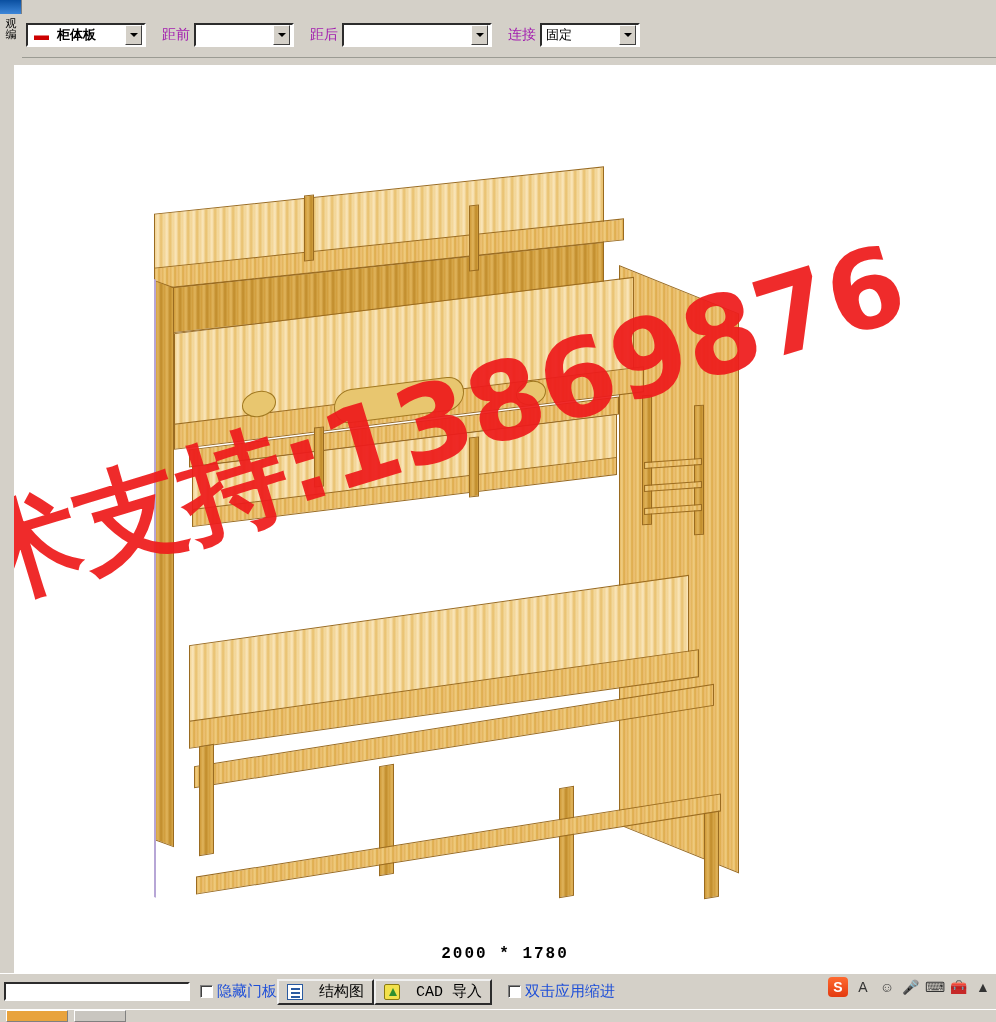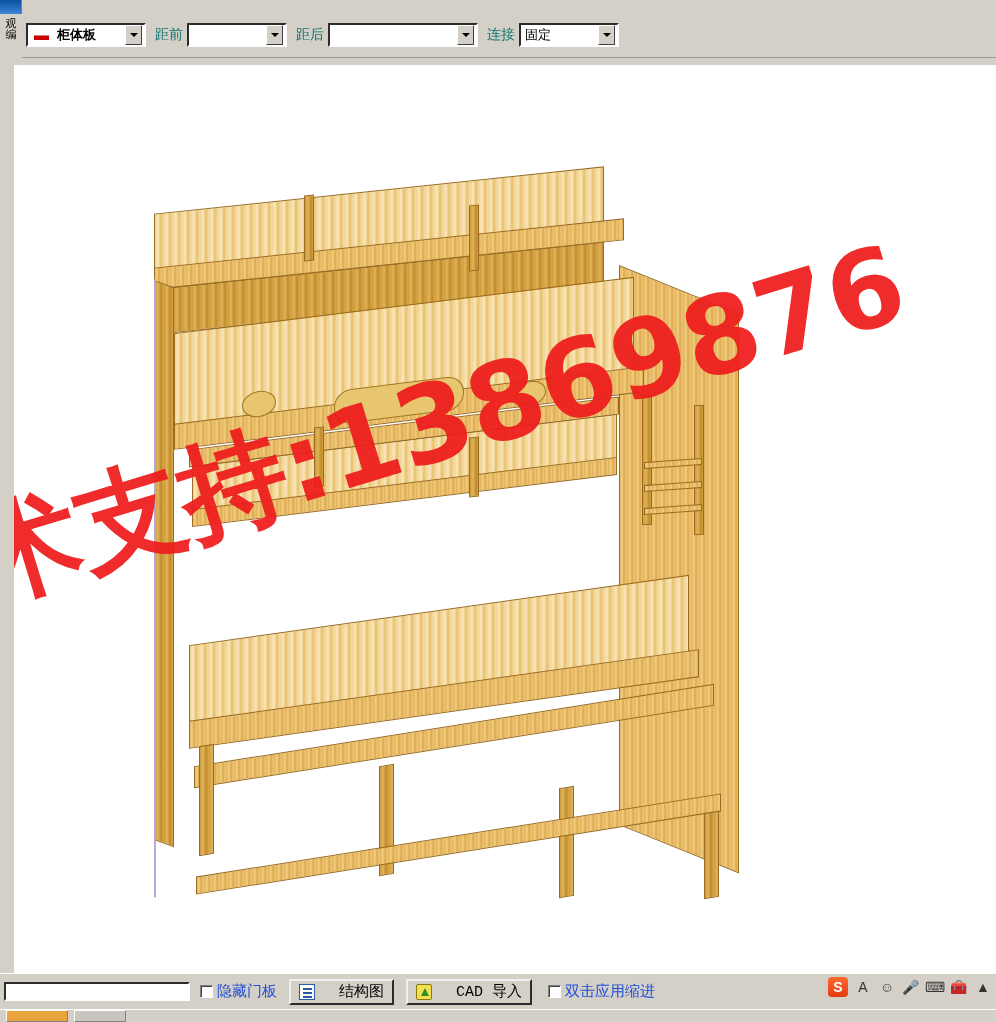--- a/index.html
+++ b/index.html
@@ -69,21 +69,21 @@
   #combo-plate {
     width:120px; margin-left:2px;
   }
   #combo-plate .combo-text { display:flex; align-items:center; gap:6px; font-weight:bold;}
   .dash-icon {
     color:#cc0000; font-weight:bold; font-size:15px; line-height:10px;
     padding: 0 2px;
   }
 
   .lbl {
-    font-size:14px; color:#0f766e; margin:0 4px 0 9px; white-space:nowrap;
+    font-size:14px; color:#a21caf; margin:0 4px 0 16px; white-space:nowrap;
   }
 
   #combo-front { width:100px; }
   #combo-back  { width:150px; }
   #combo-conn  { width:100px; }
 
   
   #canvas {
     position:absolute; left:0; top:58px; width:996px; height:915px;
     background:#d4d0c8;
@@ -156,25 +156,25 @@
   .chk {
     width:13px; height:13px; background:#ffffff;
     border:1px solid #808080;
     border-right-color:#ffffff; border-bottom-color:#ffffff;
     box-shadow: inset 1px 1px 0 #404040;
     margin-right:4px;
   }
   .chk-label { font-size:15px; color:#1d4ed8; white-space:nowrap; }
 
   .btn3d {
-    height:26px; margin-left:12px;
+    height:26px; 
     background:#d4d0c8;
     border:2px outset #f0f0f0;
     border-right-color:#808080; border-bottom-color:#808080;
-    display:flex; align-items:center; gap:24px;
+    display:flex; align-items:center; gap:16px;
     padding:0 8px;
     font-size:15px; color:#000; white-space:nowrap;
   }
   .btn-icon {
     width:16px; height:16px; display:inline-block; flex:none;
   }
   .ic-struct {
     background:#ffffff; border:1px solid #2a5aa0; position:relative;
   }
   .ic-struct::after{
@@ -307,20 +307,21 @@
       <div class="wood dark" style="left:690px; top:738px; width:15px; height:95px; transform:skewY(-9deg);"></div>
       <div class="wood" style="left:182px; top:770px; width:525px; height:18px; transform:skewY(-9deg);"></div>
 
       <div style="position:absolute; left:140px; top:214px; width:2px; height:618px; background:#b7a6d6; transform:skewY(20deg); transform-origin:left top;"></div>
     </div>
 
     <div id="watermark">
       <div id="wm-text">术支持:13869876</div>
     </div>
 
+    <div id="dim-text">2000 * 1780</div>
   </div>
 </div>
 
 <div id="bottom-bar">
 
   <div id="status-input" title=""></div>
 
   <div class="chk-wrap">
     <div class="chk"></div>
     <span class="chk-label">隐藏门板</span>

